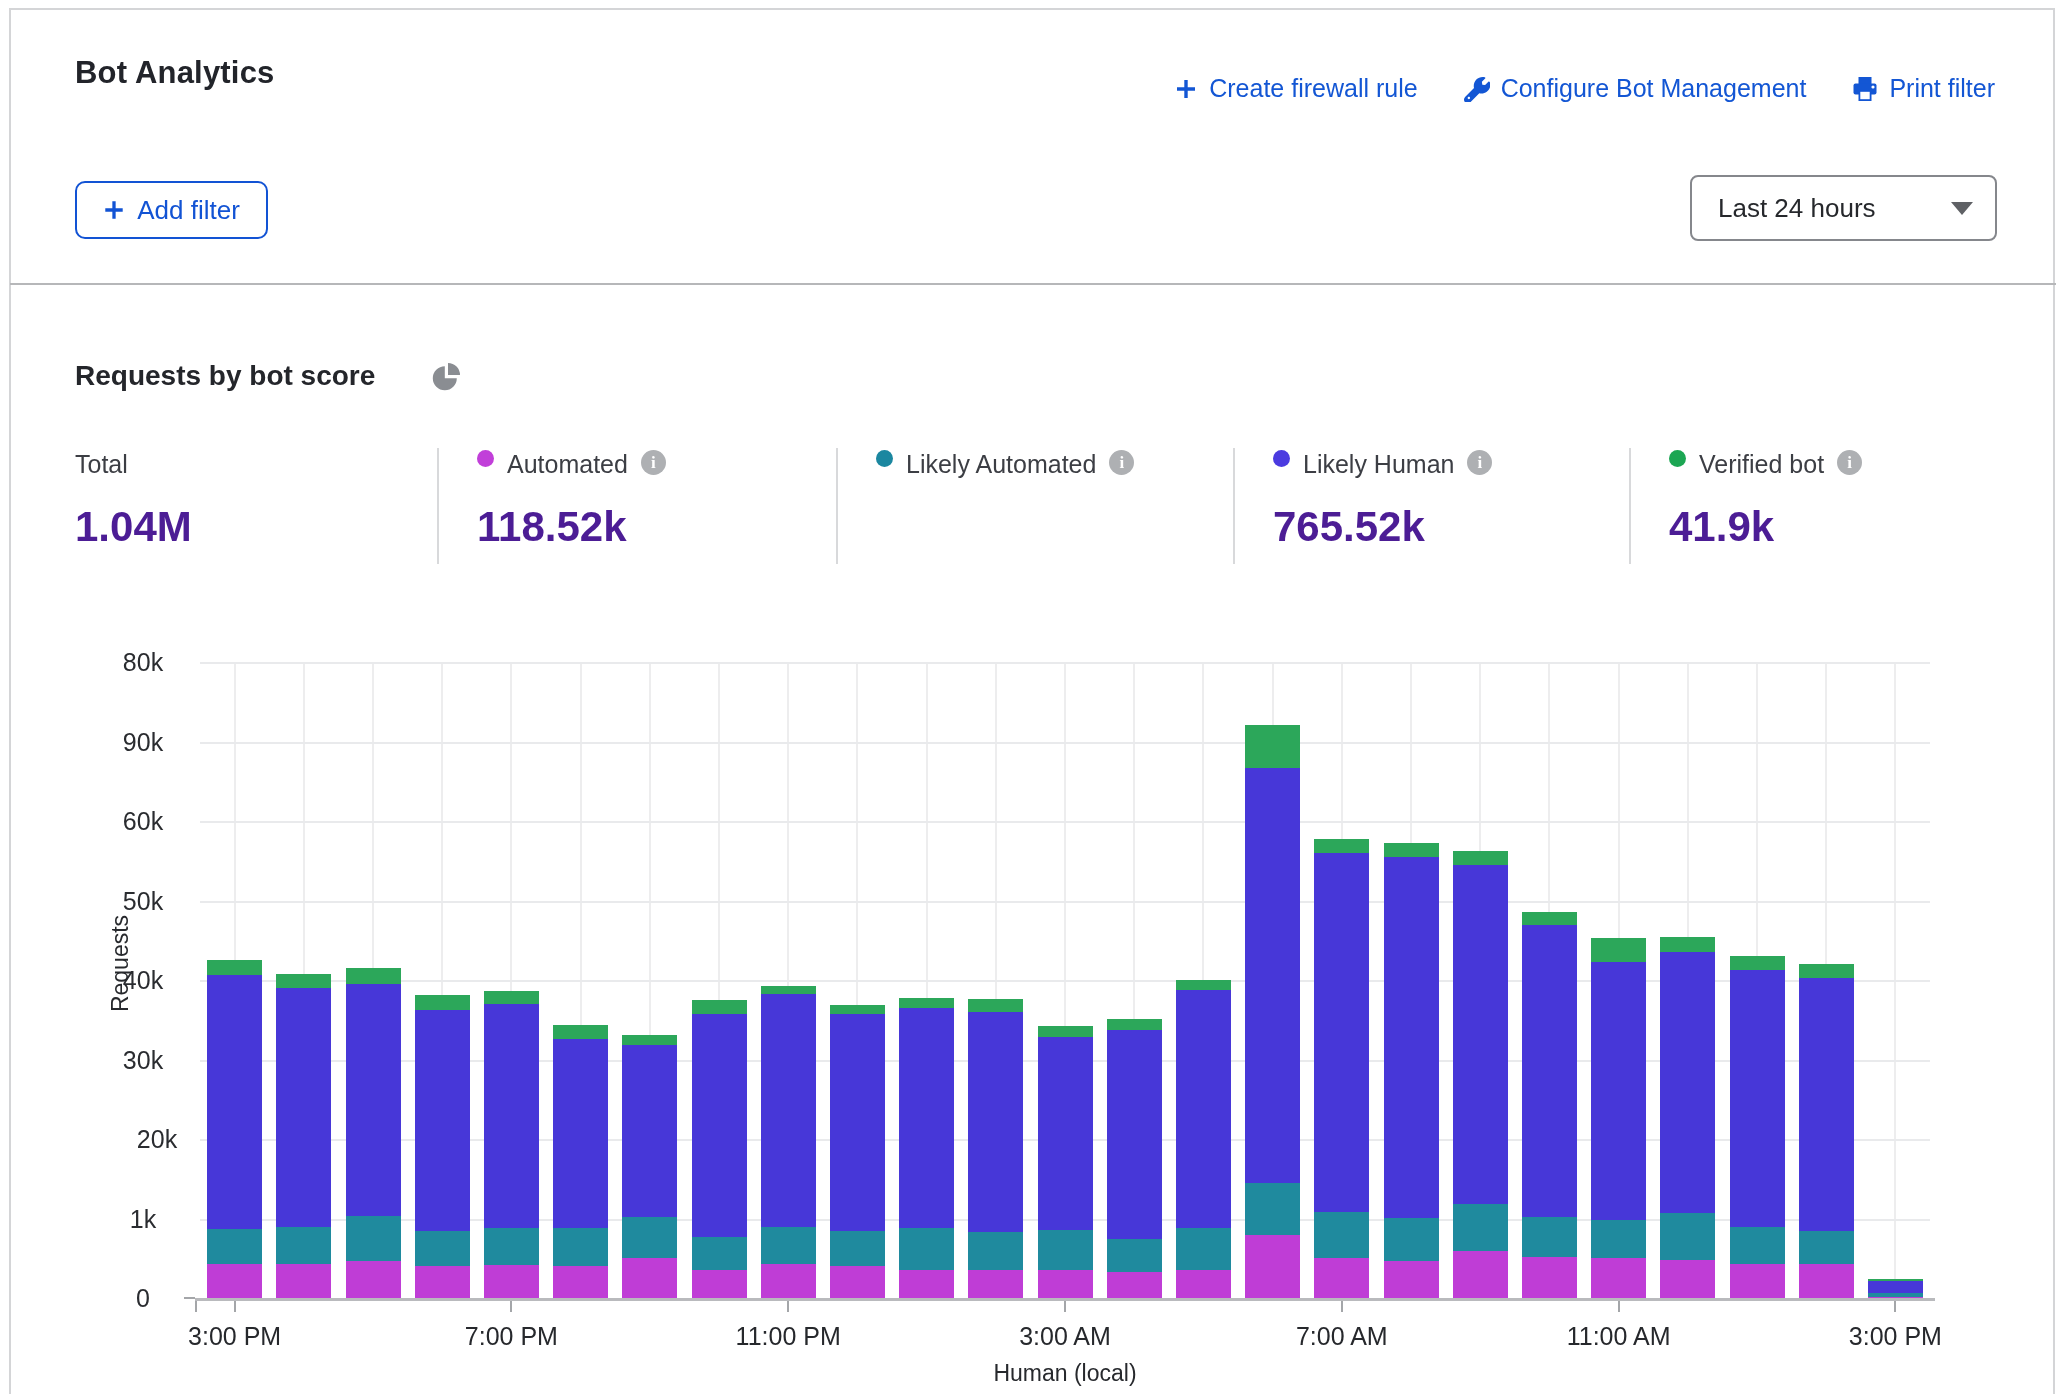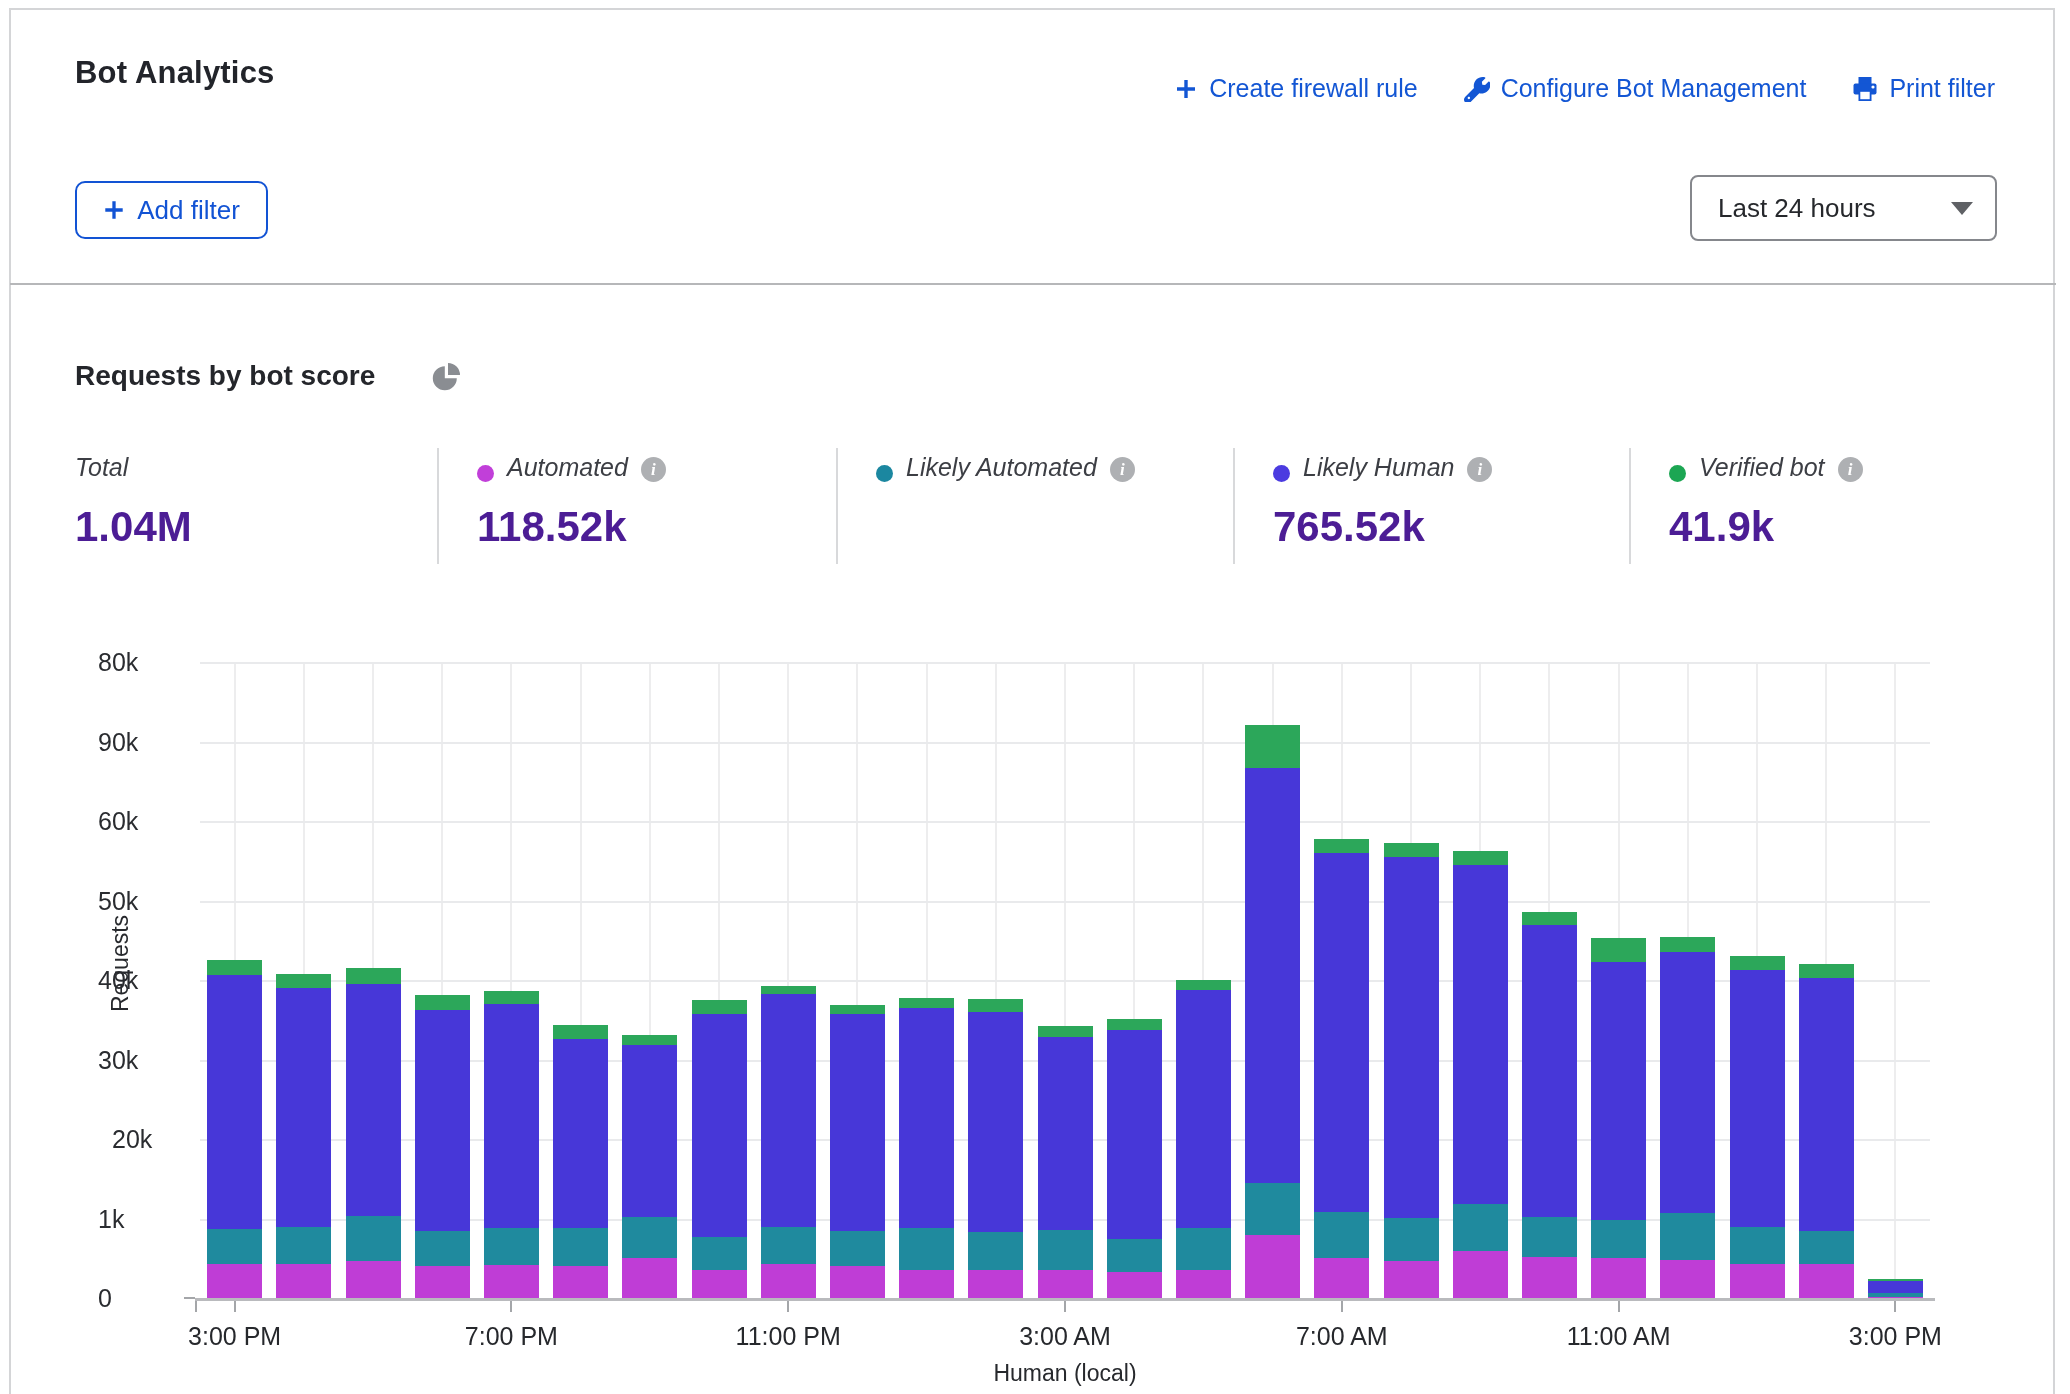--- a/index.html
+++ b/index.html
@@ -24,33 +24,33 @@
     box-sizing:border-box;display:flex;align-items:center;background:#fff;cursor:pointer;}
   #time-range .val{margin-left:26px;font-size:26px;color:#26282c;flex:1;}
   #time-range .caret{width:0;height:0;border-left:11px solid transparent;border-right:11px solid transparent;
     border-top:13px solid #5f6165;margin-right:22px;}
   #header-divider{left:10px;top:283px;width:2046px;height:2px;background:#b6b7b9;}
   
   #section-title{left:75px;top:360px;font-size:28px;font-weight:700;color:#24262b;}
   #pie-icon{left:432px;top:363px;}
   
   .stat-col{position:absolute;top:450px;}
-  .stat-head{display:flex;align-items:flex-end;gap:13px;height:32px;font-style:italic;}
+  .stat-head{display:flex;align-items:flex-start;gap:13px;height:32px;}
   .stat-dot{width:17px;height:17px;border-radius:50%;}
   .stat-label{font-size:25px;color:#3c3e44;}
   .info-icon{width:25px;height:25px;border-radius:50%;background:#aeb0b3;color:#fff;
     font-size:17px;font-weight:700;display:flex;align-items:center;justify-content:center;
     font-family:"Liberation Serif",serif;}
   .stat-value{margin-top:21px;font-size:42px;font-weight:700;color:#4c1d95;}
   .stat-sep{position:absolute;top:448px;width:2px;height:116px;background:#d8d9db;}
   
   .gridline-h{position:absolute;height:2px;background:#e9eaec;}
   .gridline-v{position:absolute;width:2px;background:#ededee;}
   .axis-line{position:absolute;height:3px;background:#b9babd;}
-  .ytick{position:absolute;width:90px;text-align:left;font-size:25px;color:#2a2c30;}
+  .ytick{position:absolute;width:90px;text-align:center;font-size:25px;color:#2a2c30;}
   .xtick{position:absolute;width:160px;text-align:center;font-size:25px;color:#26282c;}
   .tickmark{position:absolute;background:#a4a6a9;}
   #y-axis-title{left:72px;top:950px;font-size:23px;color:#27292d;transform:rotate(-90deg);transform-origin:center;}
   #x-axis-title{left:985px;top:1360px;width:160px;text-align:center;font-size:23px;color:#27292d;}
   .bar{position:absolute;}
   .bar-seg{position:absolute;left:0;width:100%;}
 </style>
 </head>
 <body>
 

